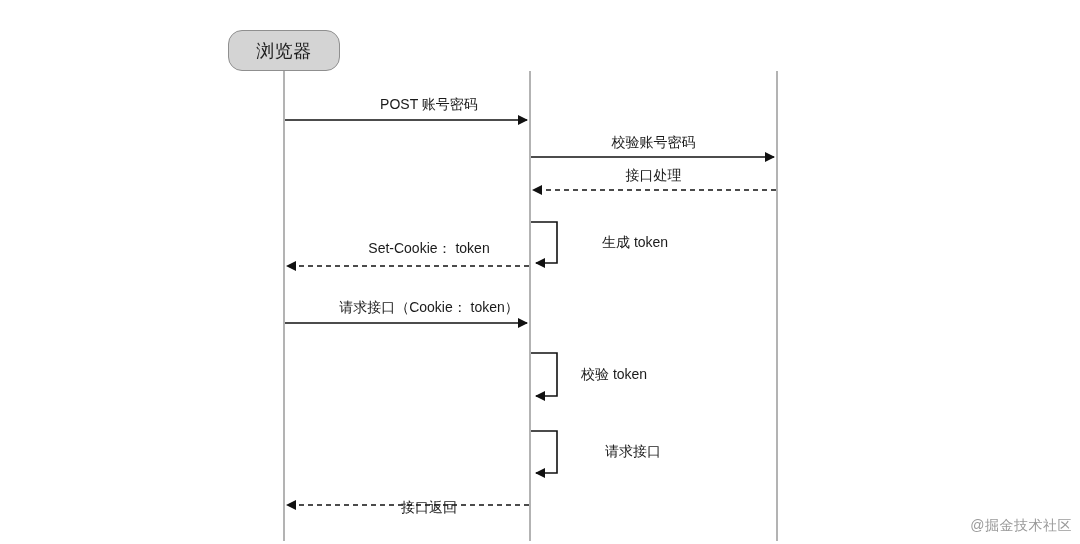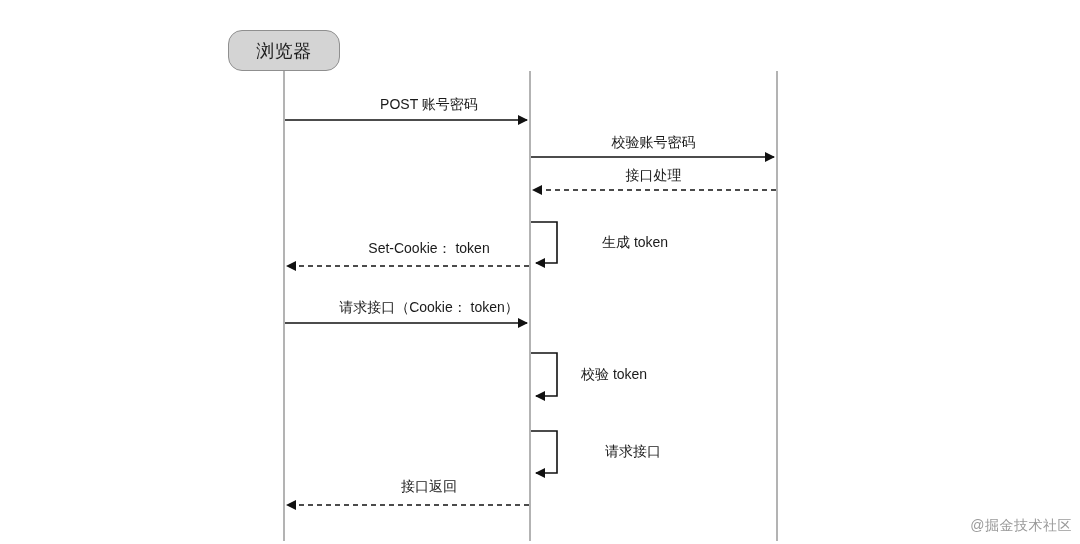--- a/index.html
+++ b/index.html
@@ -94,17 +94,17 @@
   <div class="self-label" style="left:562px;top:234px;">生成 token</div>
 
   <div class="msg-label lane-left" style="top:240px;">Set-Cookie： token</div>
 
   <div class="msg-label lane-left" style="top:299px;">请求接口（Cookie： token）</div>
 
   <div class="self-label" style="left:541px;top:366px;">校验 token</div>
 
   <div class="self-label" style="left:565px;top:443px;">请求接口</div>
 
-  <div class="msg-label lane-left" style="top:478px;">接口返回</div>
+  <div class="msg-label lane-left" style="top:499px;">接口返回</div>
 
   <div class="watermark">@掘金技术社区</div>
 
 </div>
 
 </body></html>

